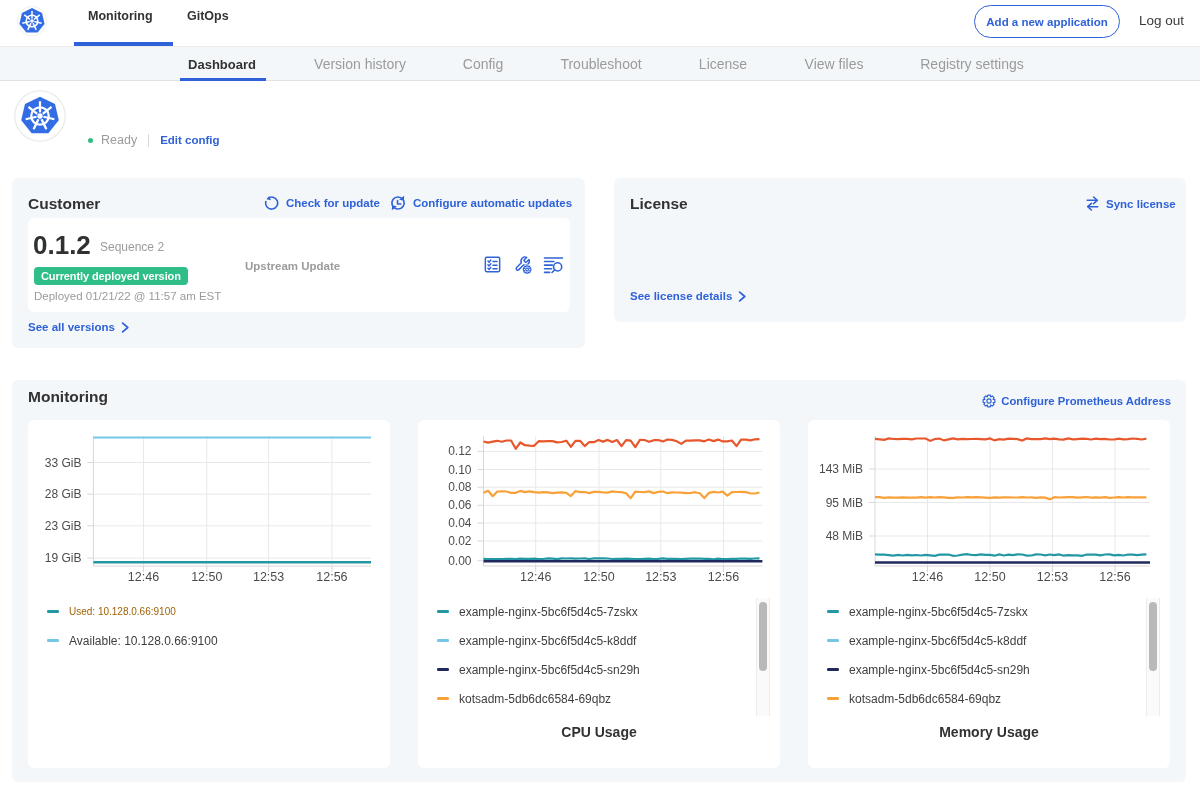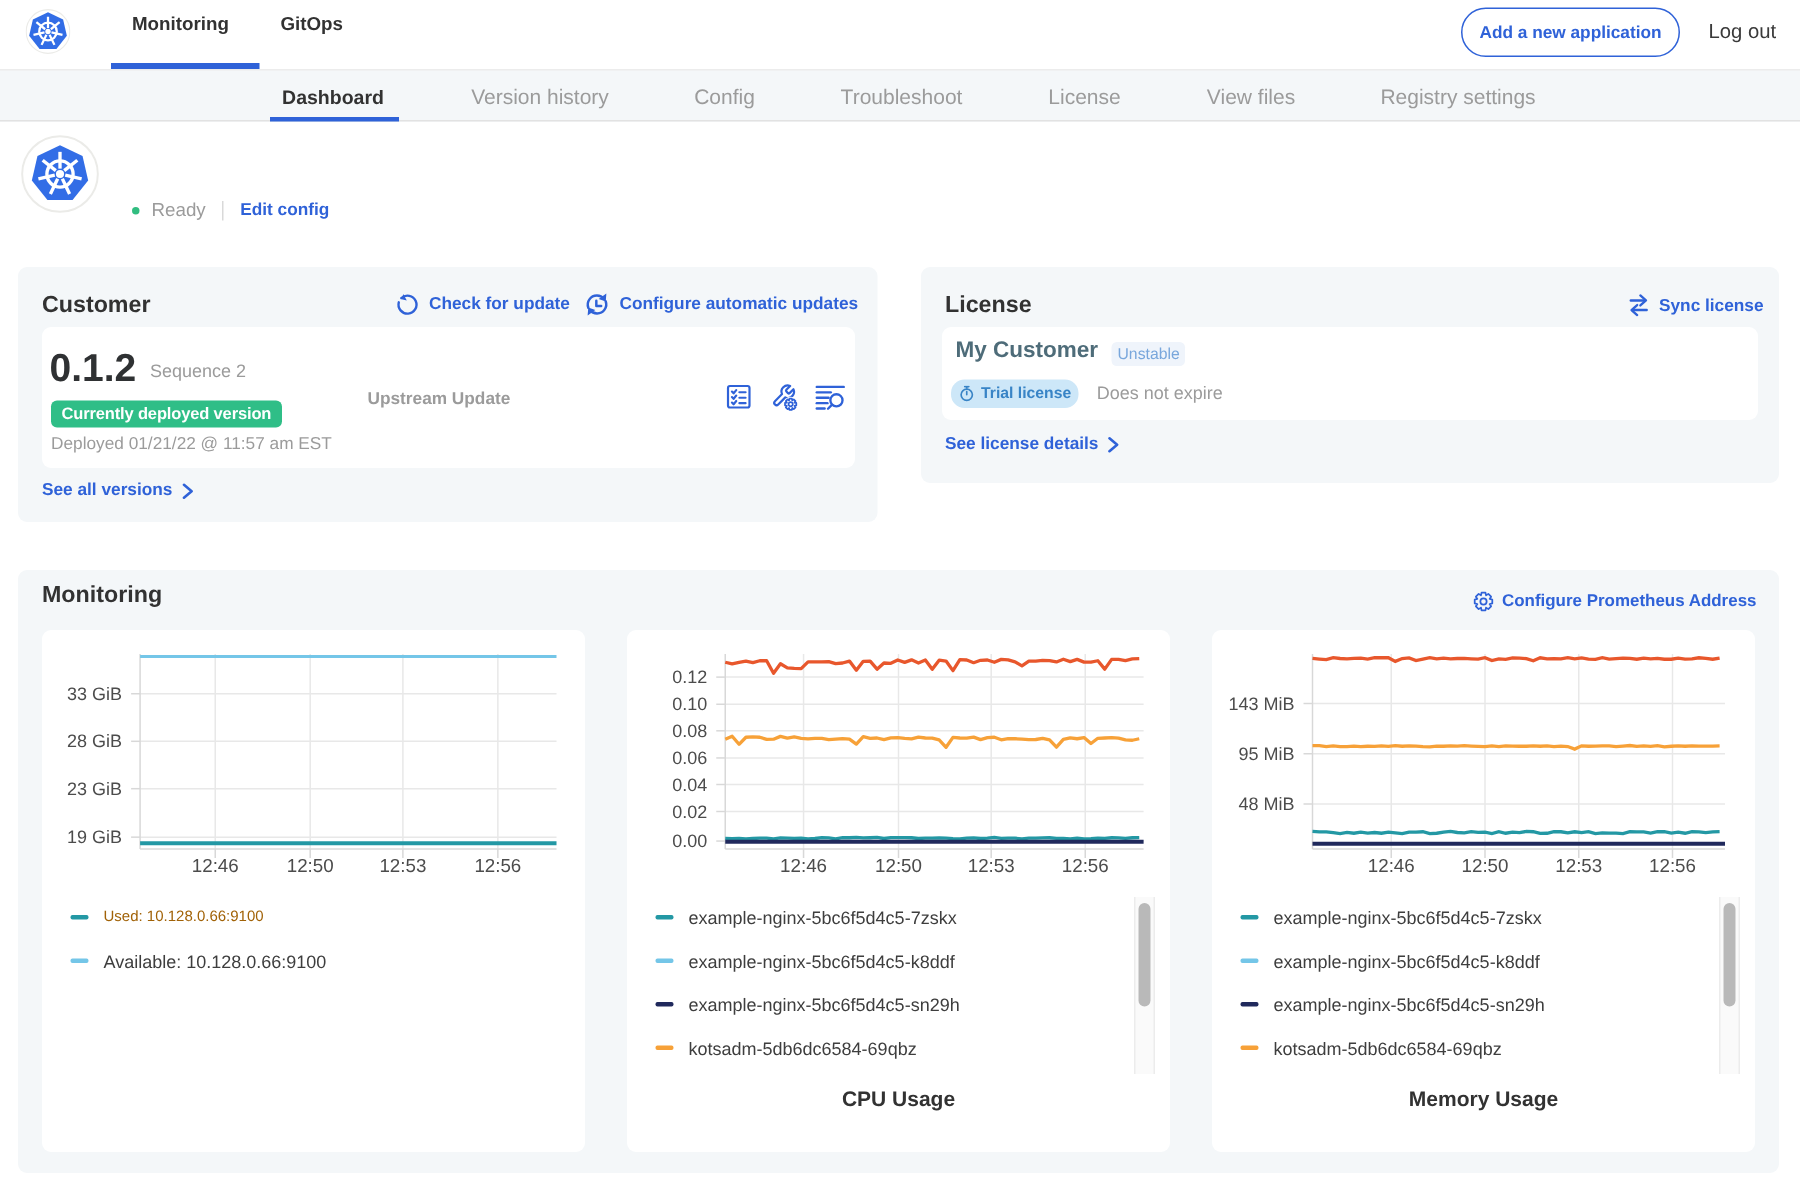--- a/index.html
+++ b/index.html
@@ -147,36 +147,20 @@
     <span class="hdr" style="position:absolute;left:16px;top:17px;">License</span>
     <div class="iconlink" style="left:470px;top:17px;">
         <svg width="17" height="17" viewBox="0 0 24 24" fill="none" stroke="#2f62d8" stroke-width="2.2" stroke-linecap="round" stroke-linejoin="round">
           <path d="M4.5 7.5 H17"></path>
           <path d="M13.5 2.8 L18.8 7.5 L13.5 12.2" fill="none"></path>
           <path d="M19.5 16.5 H7"></path>
           <path d="M10.5 11.8 L5.2 16.5 L10.5 21.2" fill="none"></path>
         </svg>
         <span class="blink" style="margin-left:5px;">Sync license</span>
       </div>
-    <div class="whitebox" style="left:14px;top:40px;width:544px;height:62px;">
-      <span style="position:absolute;left:9px;top:8px;font-size:15px;line-height:16px;font-weight:700;color:#4e6c79;">My Customer</span>
-      <span style="position:absolute;left:113px;top:10px;height:16px;line-height:16px;background:#eff4fb;color:#79a7dc;font-size:10.5px;font-weight:500;border-radius:3.5px;padding:0 4px;">Unstable</span>
-      <div style="position:absolute;left:6px;top:35px;display:flex;align-items:center;white-space:nowrap;">
-        <span style="background:#cde7f8;color:#3884c6;font-size:10.5px;font-weight:700;border-radius:9px;padding:0 5px;height:18.5px;display:inline-flex;align-items:center;">
-            <svg width="11" height="11" viewBox="0 0 24 24" fill="none" stroke="#3884c6" stroke-width="2.4">
-              <circle cx="12" cy="13.5" r="8.2"></circle>
-              <path d="M12 9 v4.5" stroke-linecap="round"></path>
-              <path d="M9 1.6 h6" stroke-linecap="round"></path>
-              <path d="M12 1.6 v3.2"></path>
-            </svg>
-            <span style="margin-left:4px;">Trial license</span>
-          </span>
-        <span style="font-size:12px;color:#9b9b9b;font-weight:500;margin-left:12px;">Does not expire</span>
-      </div>
-    </div>
     <div class="iconlink" style="left:16px;top:112px;">
         <span class="blink">See license details</span>
         <span style="margin-left:5px;display:inline-flex;">
           <svg width="10" height="11" viewBox="0 0 12 14" fill="none" stroke="#2f62d8" stroke-width="2.2" stroke-linecap="round" stroke-linejoin="round">
             <path d="M3 1.5 L9.5 7 L3 12.5"></path>
           </svg>
         </span>
       </div>
   </div>
 

